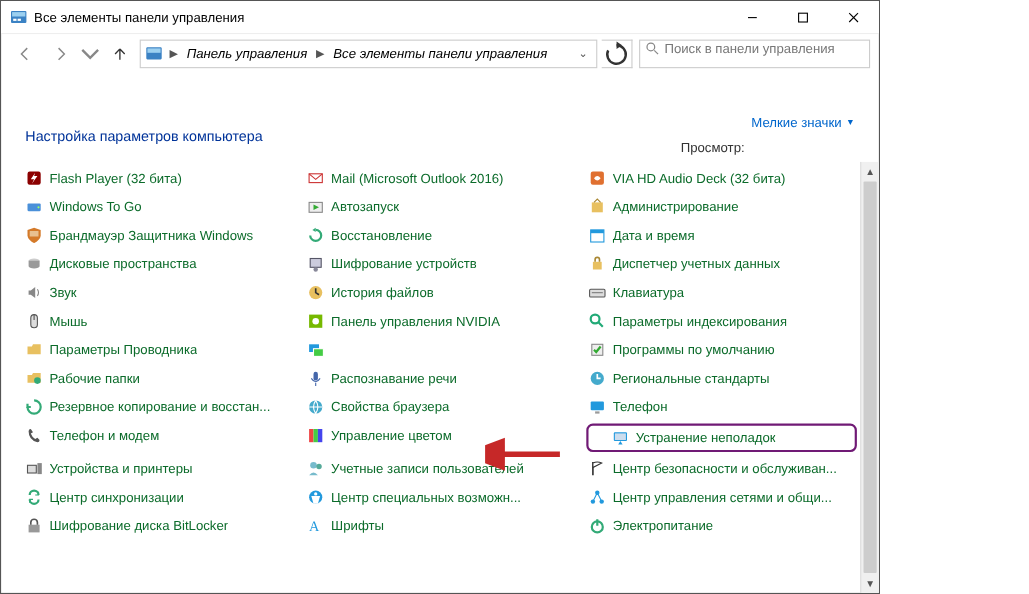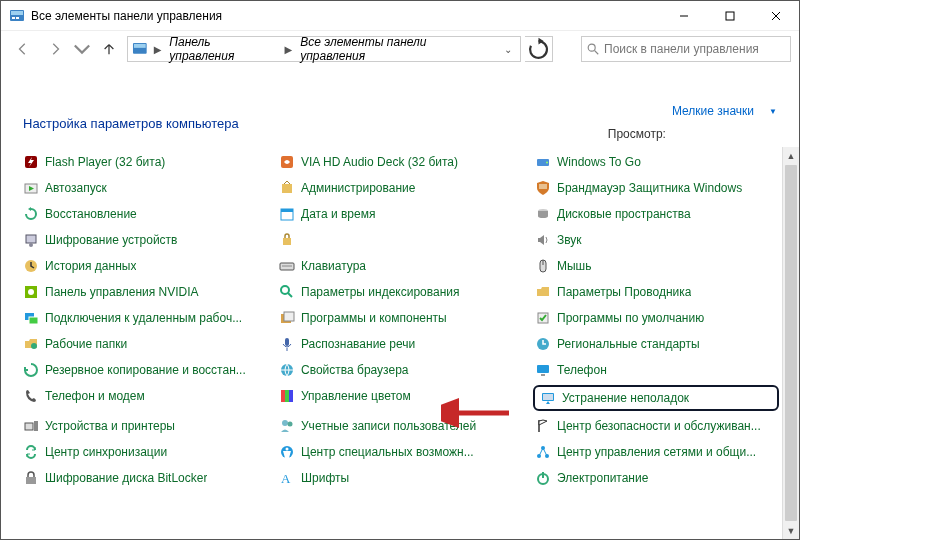--- a/index.html
+++ b/index.html
@@ -17,40 +17,40 @@
   .nav-arrow.on { color:#000; }
   .nav-arrow svg{width:14px;height:14px;}
   .dd-chev{width:18px;height:28px;display:flex;align-items:center;justify-content:center;color:#666;}
   .addr { flex:1; height:26px; border:1px solid #ccc; display:flex; align-items:center; padding:0 2px; gap:2px; }
   .addr .cp-ico{width:16px;height:16px;margin:0 2px;}
   .crumb { padding:2px 4px; font-size:12px;font-style:italic; }
   .chev { color:#555; padding:0 2px; font-size:10px;}
   .addr .flex{flex:1;}
   .addr .hist{width:20px;text-align:center;color:#555;font-size:10px;}
   .refresh{width:28px;height:26px;border:1px solid #ccc;border-left:none;display:flex;align-items:center;justify-content:center;color:#333;}
-  .search { width:210px; height:26px; border:1px solid #ccc; margin-left:24px; display:flex; align-items:center; color:#777; padding:0 4px; gap:4px;}
+  .search { width:210px; height:26px; border:1px solid #ccc; margin-left:2px; display:flex; color:#777; padding:0 4px; gap:4px;}
   .search svg{width:14px;height:14px;}
 
   .header-row{display:flex;align-items:center;padding:14px 22px 6px 22px;}
   .page-title{color:#003399;font-size:13px;margin-top:24px;}
   .view-label{color:#333;margin-left:auto;margin-right:6px;margin-top:46px;}
-  .view-value{color:#0066cc;display:flex;align-items:center;gap:15px;}
+  .view-value{color:#0066cc;display:flex;align-items:center;gap:4px;}
   .view-value .tri{font-size:8px;}
 
   .content-wrap{flex:1;position:relative;overflow:hidden;}
   .content{position:absolute;left:20px;top:0;right:20px;bottom:0;display:grid;grid-template-columns:1fr 1fr 1fr;column-gap:10px;row-gap:4px;align-content:start;padding:4px 0;}
   .scrollbar-track{position:absolute;top:0;right:0;width:17px;height:100%;background:#f0f0f0;border-left:1px solid #ddd;display:flex;flex-direction:column;}
   .sb-btn{height:17px;display:flex;align-items:center;justify-content:center;color:#555;font-size:9px;}
   .sb-thumb{flex:1;margin:1px 2px;background:#cdcdcd;border-radius:1px;}
 
   .item{display:flex;align-items:center;gap:6px;height:22px;padding:0 2px;white-space:nowrap;overflow:hidden;}
   .item .ico{width:16px;height:16px;flex-shrink:0;display:flex;align-items:center;justify-content:center;}
   .item .lab{color:#0b6b2a;font-size:12px;overflow:hidden;text-overflow:ellipsis;}
 
-  .highlight{border:2px solid #0f172a;border-radius:6px;padding:1px 5px;height:26px;}
+  .highlight{border:2px solid #701a75;border-radius:6px;padding:1px 21px;height:26px;}
 
   .callout-arrow{position:absolute;pointer-events:none;}
 
   
   .ico svg{width:16px;height:16px;}
 </style>
 </head>
 <body>
 
 <div class="window">
@@ -151,20 +151,29 @@
             <svg viewBox="0 0 16 16">
               <rect x="2" y="2" width="12" height="12" rx="2" fill="#8b0000"></rect>
               <path d="M9 3 L5 9 L8 9 L6 13 L11 6 L8 6 Z" fill="#fff"></path>
             </svg>
           </span>
           <span class="lab">Flash Player (32 бита)</span>
         </div>
         <div class="item">
           <span class="ico">
             <svg viewBox="0 0 16 16">
+              <rect x="2" y="4" width="12" height="8" fill="#fff" stroke="#c33"></rect>
+              <path d="M2 4 L8 9 L14 4" fill="none" stroke="#c33"></path>
+            </svg>
+          </span>
+          <span class="lab">Mail (Microsoft Outlook 2016)</span>
+        </div>
+        <div class="item">
+          <span class="ico">
+            <svg viewBox="0 0 16 16">
               <rect x="2" y="2" width="12" height="12" rx="2" fill="#e07030"></rect>
               <path d="M5 8 Q8 4 11 8 Q8 12 5 8" fill="#fff"></path>
             </svg>
           </span>
           <span class="lab">VIA HD Audio Deck (32 бита)</span>
         </div>
         <div class="item">
           <span class="ico">
             <svg viewBox="0 0 16 16">
               <rect x="2" y="5" width="12" height="7" rx="1" fill="#4a90d9"></rect>
@@ -236,38 +245,39 @@
           </span>
           <span class="lab">Шифрование устройств</span>
         </div>
         <div class="item">
           <span class="ico">
             <svg viewBox="0 0 16 16">
               <rect x="4" y="6" width="8" height="7" fill="#e8c060"></rect>
               <path d="M6 6 V4 A2 2 0 0 1 10 4 V6" fill="none" stroke="#a83" stroke-width="1.5"></path>
             </svg>
           </span>
+          <span class="lab">Диспетчер учетных данных</span>
         </div>
         <div class="item">
           <span class="ico">
             <svg viewBox="0 0 16 16">
               <path d="M3 6 H5 L9 3 V13 L5 10 H3 Z" fill="#888"></path>
               <path d="M11 5 Q13 8 11 11" fill="none" stroke="#888"></path>
             </svg>
           </span>
           <span class="lab">Звук</span>
         </div>
         <div class="item">
           <span class="ico">
             <svg viewBox="0 0 16 16">
               <circle cx="8" cy="8" r="6" fill="#e8c060"></circle>
               <path d="M8 4 V8 L11 10" fill="none" stroke="#333" stroke-width="1.5"></path>
             </svg>
           </span>
-          <span class="lab">История данных</span>
+          <span class="lab">История файлов</span>
         </div>
         <div class="item">
           <span class="ico">
             <svg viewBox="0 0 16 16">
               <rect x="1" y="5" width="14" height="7" rx="1" fill="#ddd" stroke="#555"></rect>
               <line x1="3" y1="8" x2="13" y2="8" stroke="#888"></line>
             </svg>
           </span>
           <span class="lab">Клавиатура</span>
         </div>
@@ -306,30 +316,20 @@
           </span>
           <span class="lab">Параметры Проводника</span>
         </div>
         <div class="item">
           <span class="ico">
             <svg viewBox="0 0 16 16">
               <rect x="2" y="3" width="9" height="7" fill="#29d"></rect>
               <rect x="6" y="7" width="9" height="7" fill="#4c4" stroke="#fff"></rect>
             </svg>
           </span>
-          <span class="lab">Подключения к удаленным рабоч...</span>
-        </div>
-        <div class="item">
-          <span class="ico">
-            <svg viewBox="0 0 16 16">
-              <rect x="2" y="4" width="10" height="9" fill="#d8a24a"></rect>
-              <rect x="5" y="2" width="10" height="9" fill="#eee" stroke="#888"></rect>
-            </svg>
-          </span>
-          <span class="lab">Программы и компоненты</span>
         </div>
         <div class="item">
           <span class="ico">
             <svg viewBox="0 0 16 16">
               <rect x="3" y="3" width="10" height="10" fill="#eee" stroke="#888"></rect>
               <path d="M5 8 L7 10 L11 5" fill="none" stroke="#3a3" stroke-width="2"></path>
             </svg>
           </span>
           <span class="lab">Программы по умолчанию</span>
         </div>

